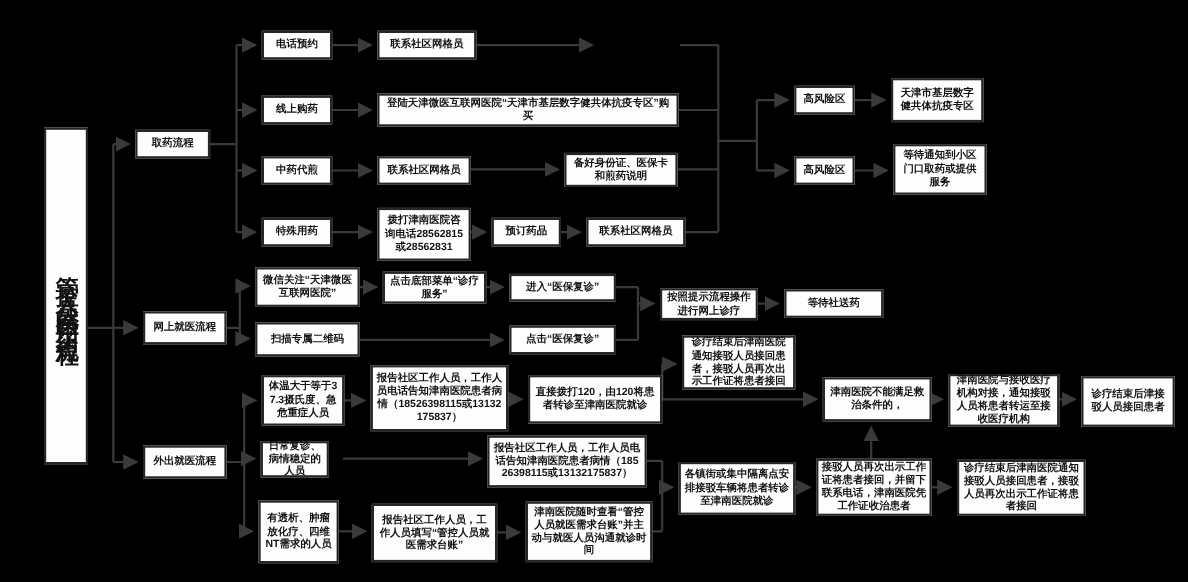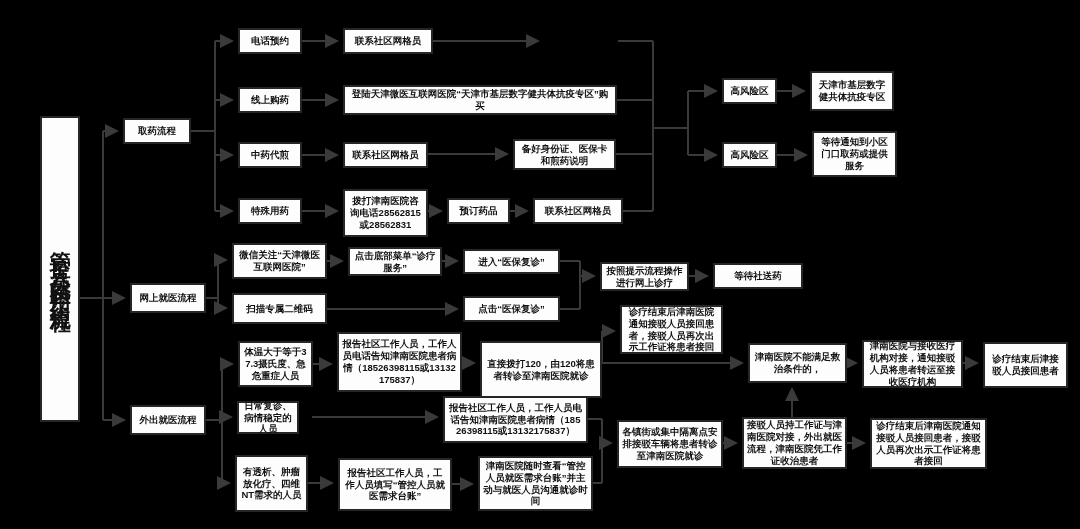--- a/index.html
+++ b/index.html
@@ -130,28 +130,28 @@
   <div class="node" style="left:232px;top:243px;width:95px;height:36px">微信关注“天津微医互联网医院”</div>
   <div class="node" style="left:348px;top:247px;width:94px;height:29px">点击底部菜单“诊疗服务”</div>
   <div class="node" style="left:463px;top:249px;width:97px;height:25px">进入“医保复诊”</div>
   <div class="node" style="left:232px;top:293px;width:95px;height:31px">扫描专属二维码</div>
   <div class="node" style="left:463px;top:296px;width:97px;height:26px">点击“医保复诊”</div>
   <div class="node" style="left:600px;top:262px;width:89px;height:29px">按照提示流程操作进行网上诊疗</div>
   <div class="node" style="left:713px;top:263px;width:90px;height:26px">等待社送药</div>
 
   <div class="node" style="left:238px;top:341px;width:75px;height:46px">体温大于等于37.3摄氏度、急危重症人员</div>
   <div class="node" style="left:337px;top:332px;width:125px;height:60px">报告社区工作人员，工作人员电话告知津南医院患者病情（18526398115或13132175837）</div>
-  <div class="node" style="left:480px;top:341px;width:122px;height:57px">直接拨打120，由120将患者转诊至津南医院就诊</div>
+  <div class="node" style="left:480px;top:341px;width:122px;height:44px">直接拨打120，由120将患者转诊至津南医院就诊</div>
   <div class="node" style="left:237px;top:401px;width:62px;height:33px">日常复诊、病情稳定的人员</div>
   <div class="node" style="left:443px;top:396px;width:145px;height:47px">报告社区工作人员，工作人员电话告知津南医院患者病情（18526398115或13132175837）</div>
   <div class="node" style="left:235px;top:455px;width:73px;height:57px">有透析、肿瘤放化疗、四维NT需求的人员</div>
   <div class="node" style="left:338px;top:458px;width:114px;height:53px">报告社区工作人员，工作人员填写“管控人员就医需求台账”</div>
   <div class="node" style="left:478px;top:456px;width:115px;height:55px">津南医院随时查看“管控人员就医需求台账”并主动与就医人员沟通就诊时间</div>
 
   <div class="node" style="left:620px;top:305px;width:103px;height:49px">诊疗结束后津南医院通知接驳人员接回患者，接驳人员再次出示工作证将患者接回</div>
   <div class="node" style="left:748px;top:343px;width:99px;height:40px">津南医院不能满足救治条件的，</div>
   <div class="node" style="left:862px;top:340px;width:101px;height:48px">津南医院与接收医疗机构对接，通知接驳人员将患者转运至接收医疗机构</div>
   <div class="node" style="left:983px;top:342px;width:85px;height:46px">诊疗结束后津接驳人员接回患者</div>
   <div class="node" style="left:617px;top:420px;width:106px;height:48px">各镇街或集中隔离点安排接驳车辆将患者转诊至津南医院就诊</div>
-  <div class="node" style="left:742px;top:417px;width:105px;height:52px">接驳人员持工作证与津南医院对接，外出就医流程，津南医院凭工作证收治患者</div>
+  <div class="node" style="left:742px;top:417px;width:105px;height:52px">接驳人员再次出示工作证将患者接回，并留下联系电话，津南医院凭工作证收治患者</div>
   <div class="node" style="left:870px;top:418px;width:117px;height:51px">诊疗结束后津南医院通知接驳人员接回患者，接驳人员再次出示工作证将患者接回</div>
 
 </div>
 
 </body></html>

